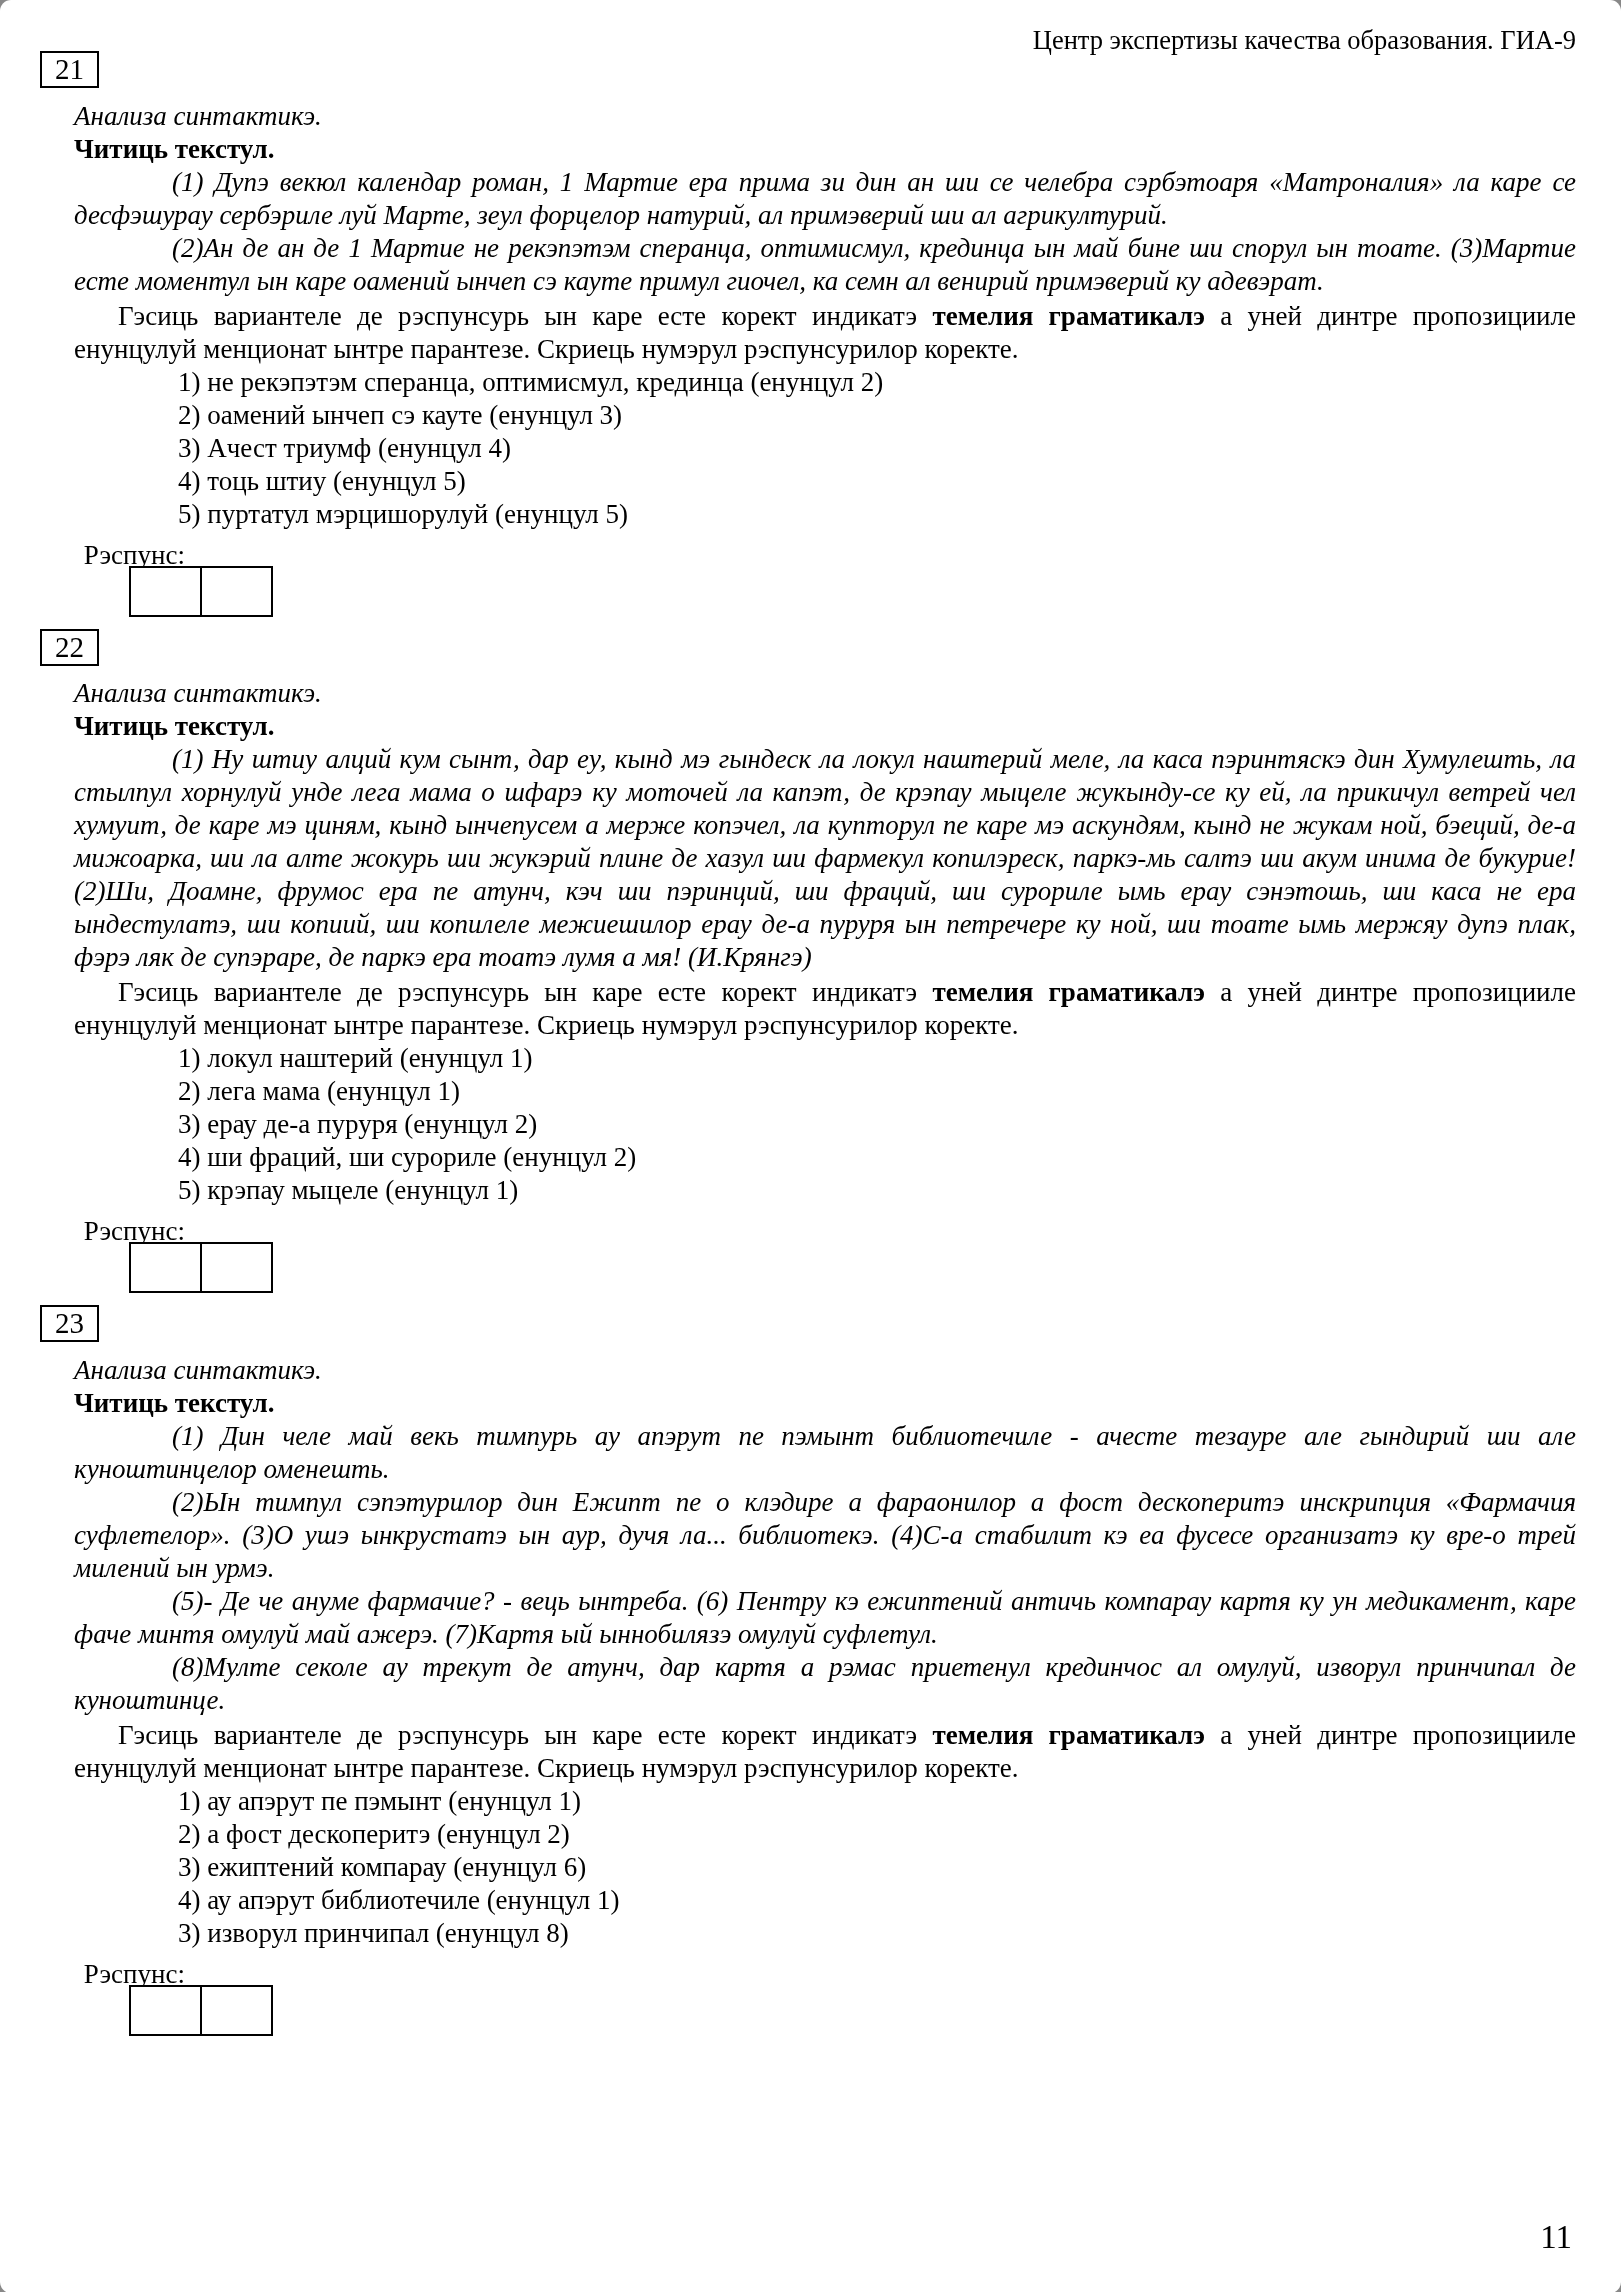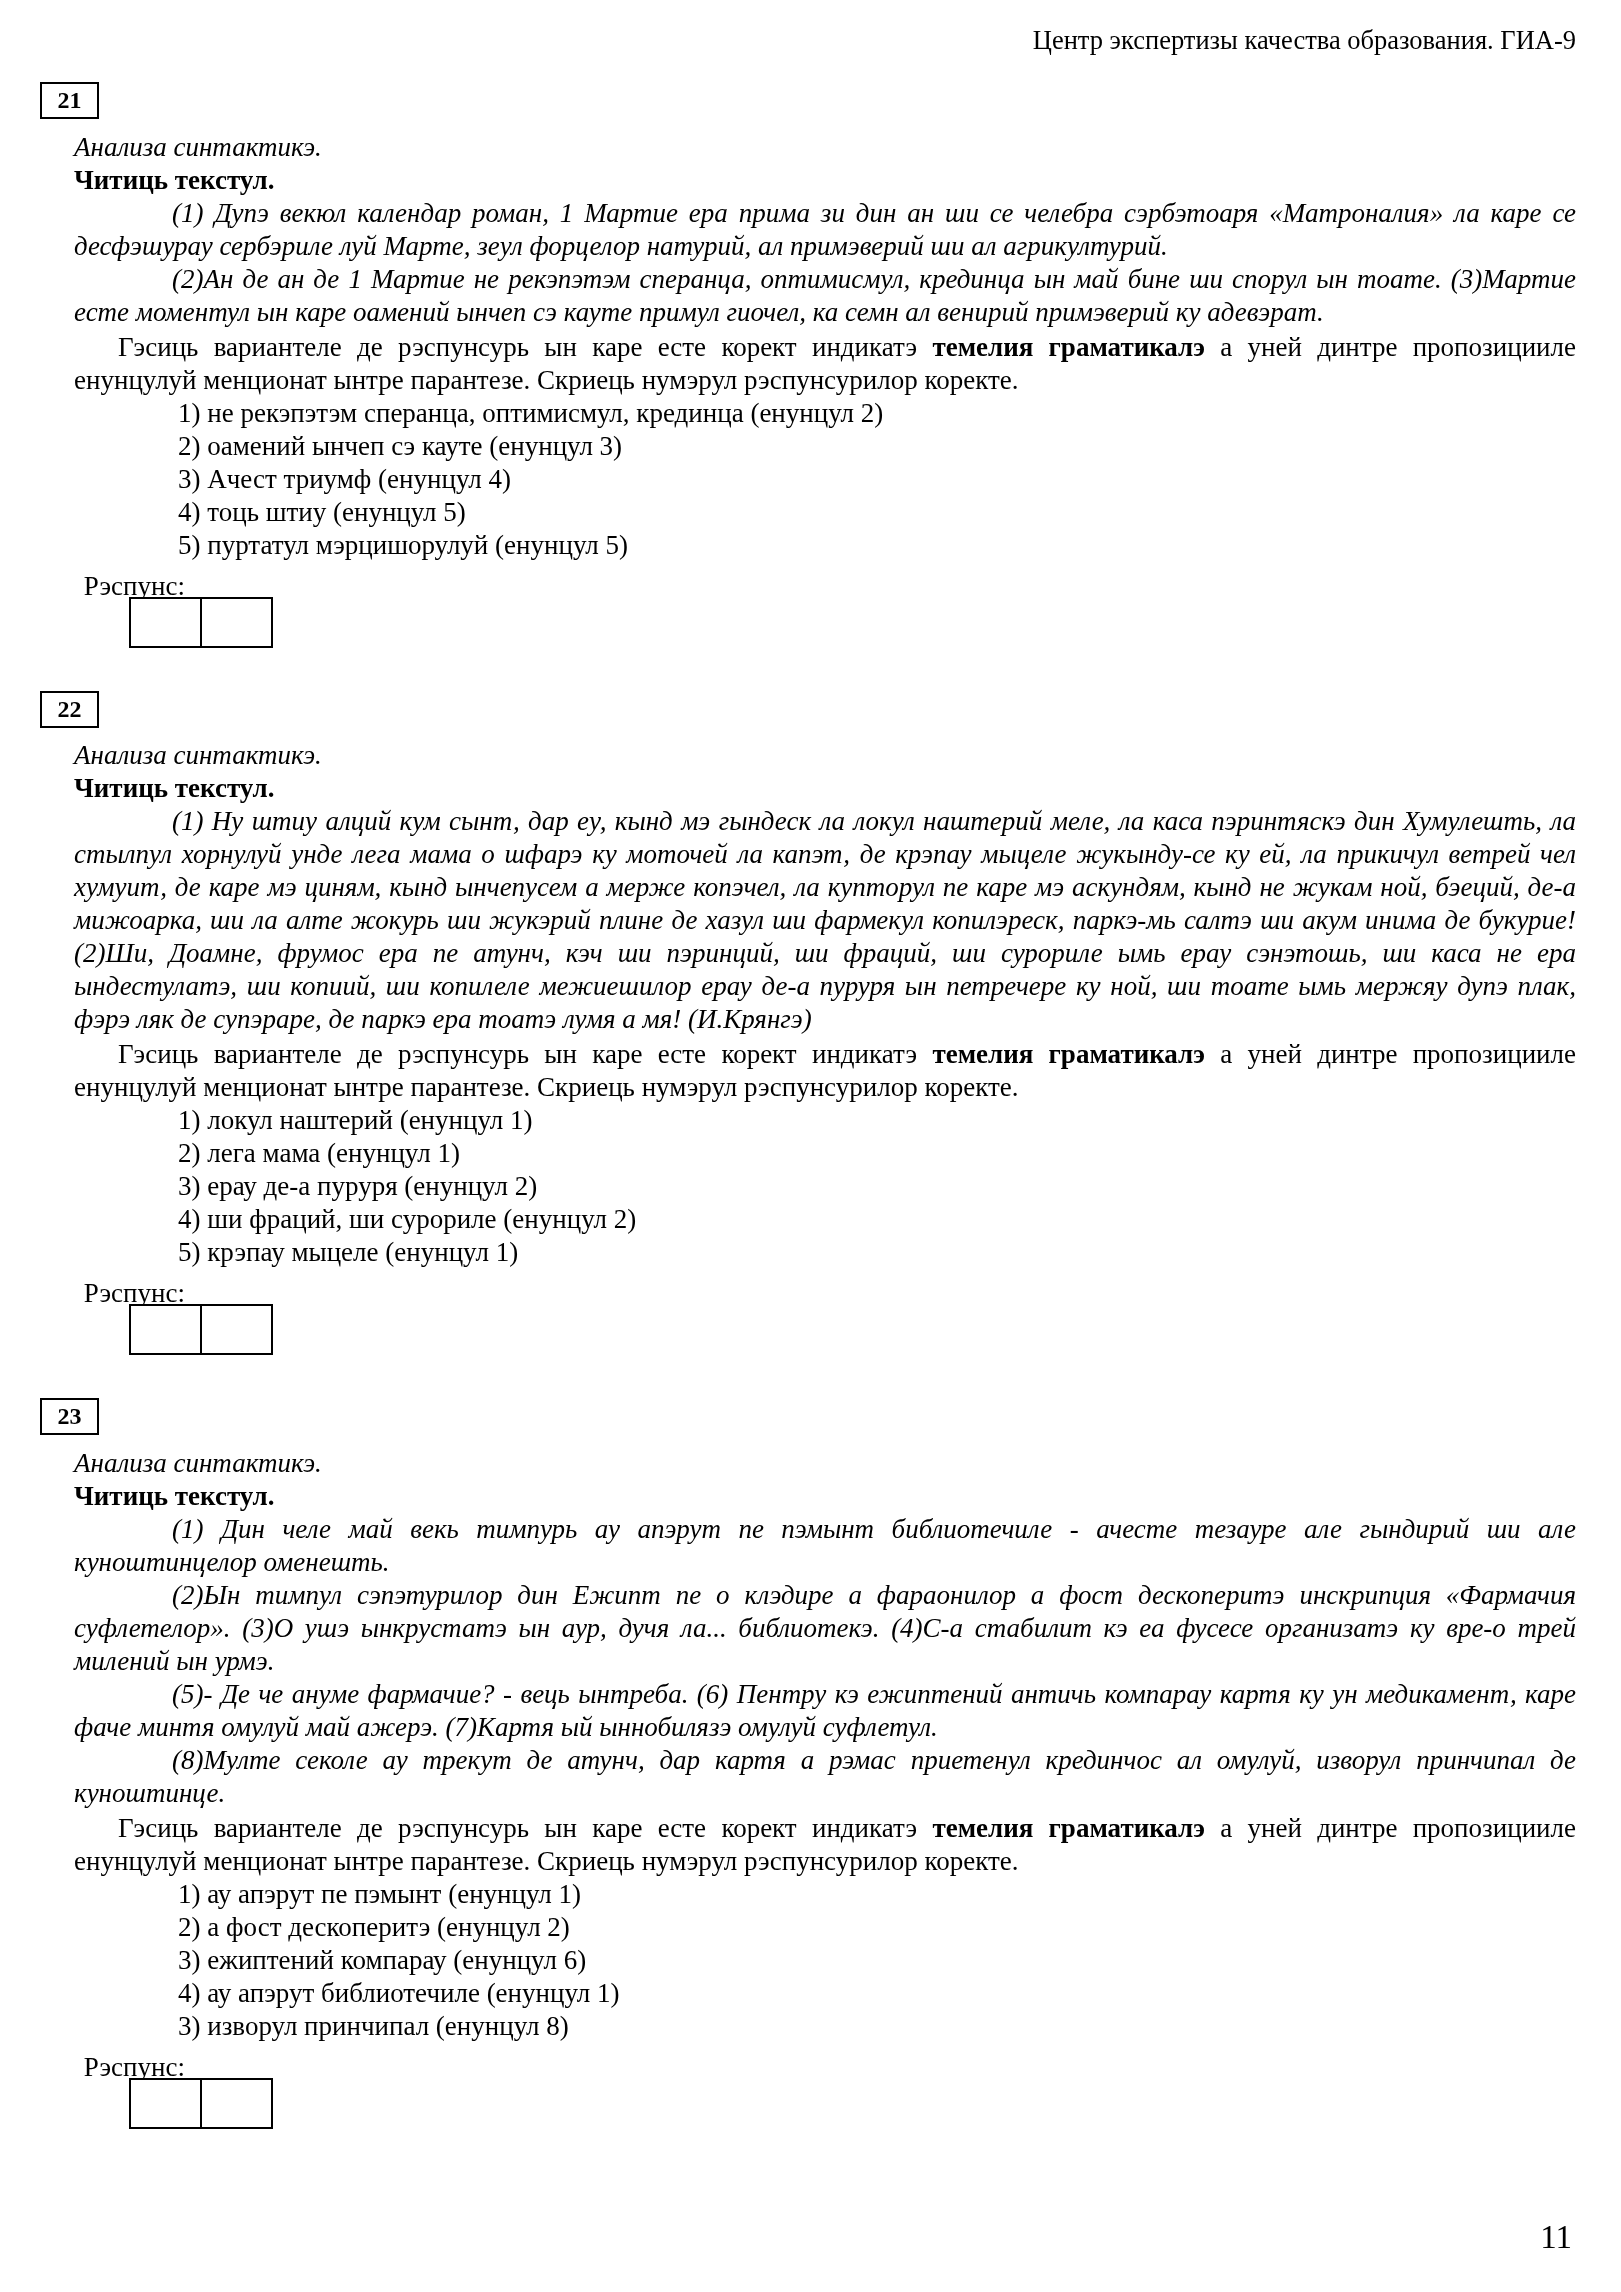--- a/index.html
+++ b/index.html
@@ -7,20 +7,21 @@
     position: relative;
     width: 1621px;
     height: 2293px;
     margin: 0 auto;
     background: #ffffff;
     font-family: "Liberation Serif", "DejaVu Serif", serif;
     font-size: 27px;
     line-height: 33px;
     color: #000;
     overflow: hidden;
+    border-radius: 11px;
   }
   .header {
     position: absolute;
     top: 23.5px;
     right: 45px;
     font-size: 26.5px;
     white-space: nowrap;
   }
   .content {
     position: absolute;
@@ -32,23 +33,22 @@
   .question + .question { margin-top: 35px; }
   .qnum-box {
     display: inline-block;
     margin-left: -34px;
     margin-bottom: 11.8px;
     border: 2.9px solid #000;
     width: 55px;
     height: 33px;
     line-height: 33px;
     text-align: center;
-    font-weight: bold;
-    font-size: 24px;
-    margin-top: 31px;
+    font-weight: normal;
+    font-size: 29px;
   }
   .section-title { font-weight: normal; font-style: italic; }
   .read-instruction { font-weight: bold; }
   .reading {
     margin: 0;
     text-align: justify;
     text-indent: 98px;
     font-style: italic;
   }
   .task {

